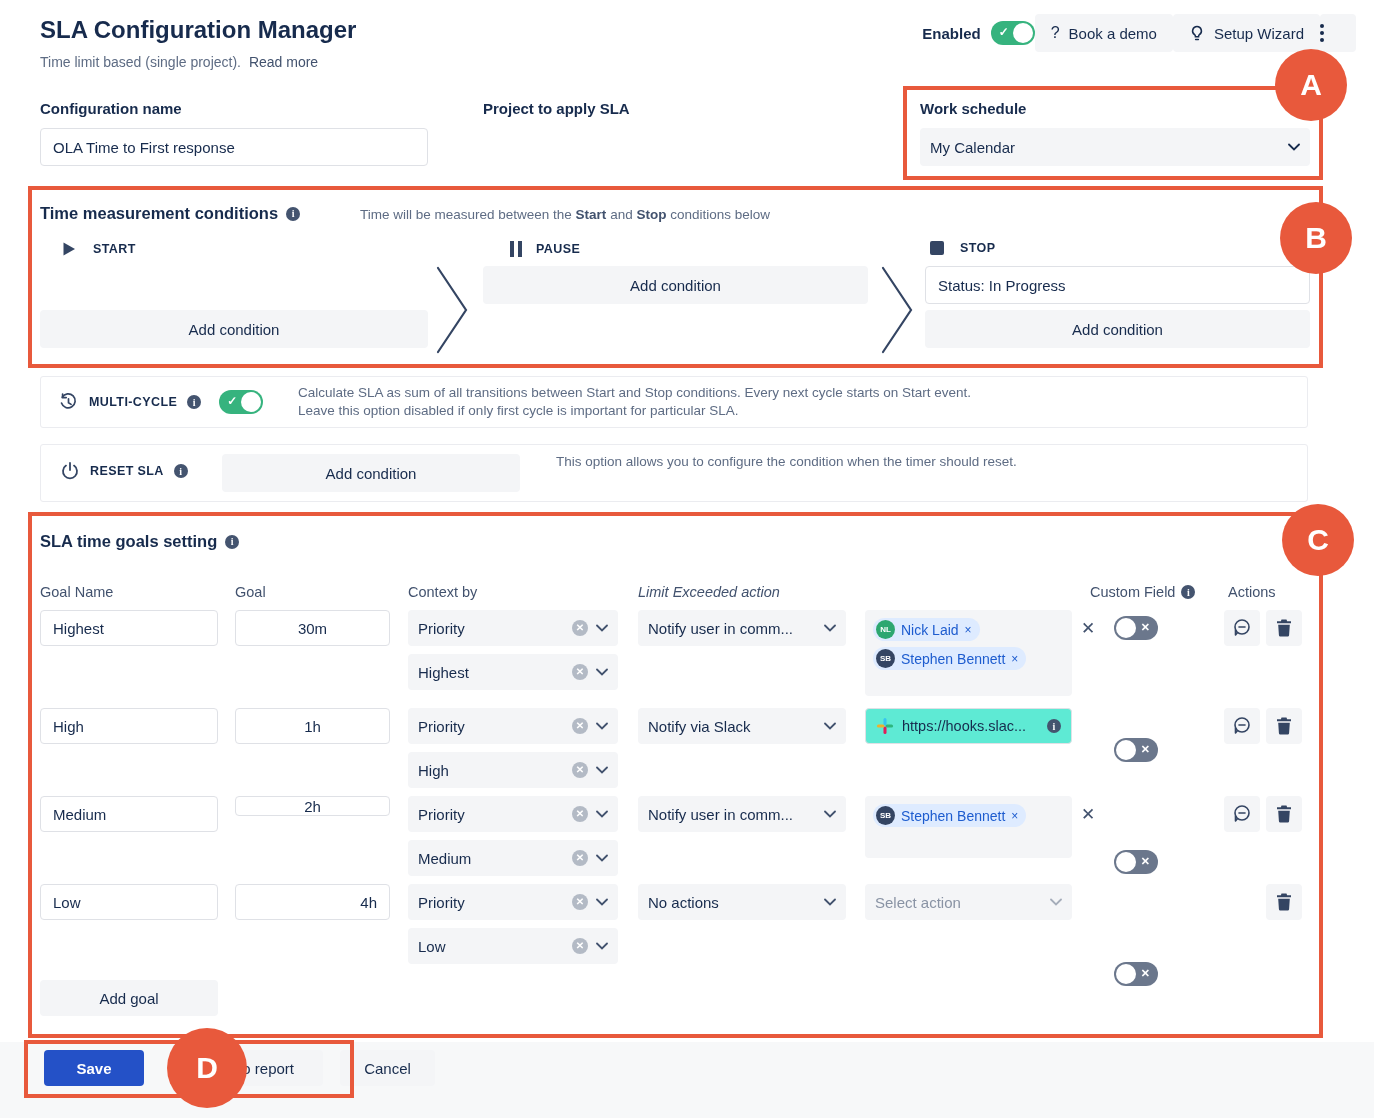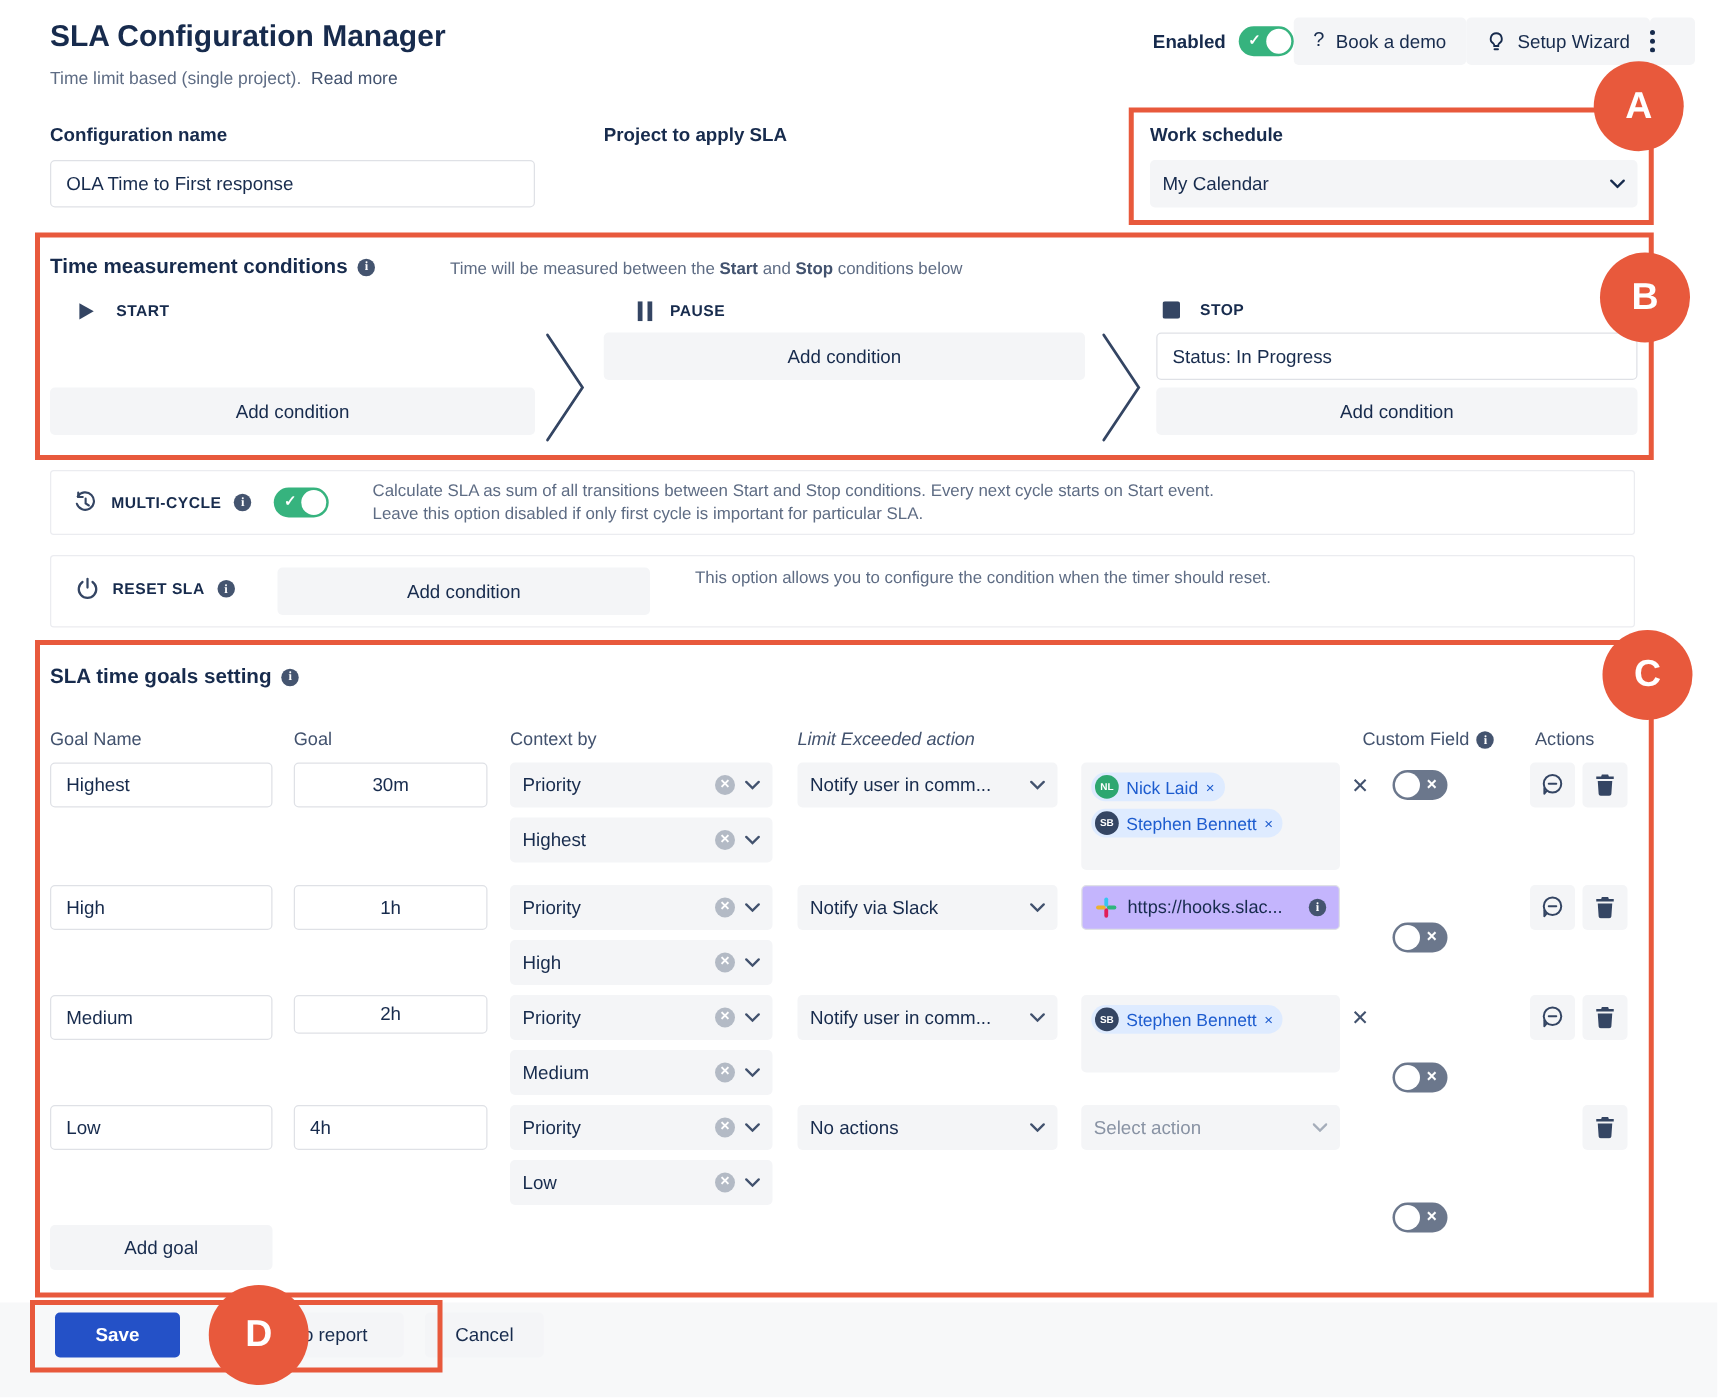--- a/index.html
+++ b/index.html
@@ -310,21 +310,21 @@
     <svg class="chev" viewBox="0 0 12 8">
         <path d="M1 1.5 6 6.5 11 1.5" fill="none" stroke="#42526E" stroke-width="1.8" stroke-linecap="round"></path>
       </svg>
   </div>
   <div class="abs sel" style="left:638px; top:708px; width:208px; height:36px; gap:8px;">
     <span class="grow">Notify via Slack</span>
     <svg class="chev" viewBox="0 0 12 8">
         <path d="M1 1.5 6 6.5 11 1.5" fill="none" stroke="#42526E" stroke-width="1.8" stroke-linecap="round"></path>
       </svg>
   </div>
-  <div class="abs" style="left:865px; top:708px; width:207px; height:36px; background:#c4b5fd; border:1.5px solid #DFE1E6;
+  <div class="abs" style="left:865px; top:708px; width:207px; height:36px; background:#5eead4; border:1.5px solid #DFE1E6;
        border-radius:4px; display:flex; align-items:center; gap:8px; padding:0 10px;">
     <svg width="18" height="18" viewBox="0 0 20 20">
       <rect x="8.3" y="1" width="3.4" height="8.4" rx="1.7" fill="#36C5F0"></rect>
       <rect x="10.6" y="8.3" width="8.4" height="3.4" rx="1.7" fill="#2EB67D"></rect>
       <rect x="8.3" y="10.6" width="3.4" height="8.4" rx="1.7" fill="#E01E5A"></rect>
       <rect x="1" y="8.3" width="8.4" height="3.4" rx="1.7" fill="#ECB22E"></rect>
       </svg>
     <span style="flex:1; font-size:14.5px; white-space:nowrap; overflow:hidden;">https://hooks.slac...</span>
     <span class="info-i"></span>
   </div>
@@ -341,21 +341,21 @@
       </svg>
   </button>
   <button class="iconbtn abs" style="left:1266px; top:708px;">
     <svg width="16" height="18" viewBox="0 0 16 18">
       <path d="M5.5 0.5h5l.6 1.7H15v2H1v-2h3.9zM2.2 5.8h11.6l-.7 10.1c-.06.9-.8 1.6-1.7 1.6H4.6c-.9 0-1.64-.7-1.7-1.6z" fill="#344563"></path>
       </svg>
   </button>
 
   <div class="abs" style="left:40px; top:796px; width:178px; height:36px;">
     <input class="input" readonly="" value="Medium" style=""></div>
-  <div class="abs" style="left:235px; top:796px; width:155px; height:31px;">
+  <div class="abs" style="left:235px; top:796px; width:155px; height:20px;">
     <input class="input" readonly="" style="text-align: center;" value="2h"></div>
   <div class="abs sel" style="left:408px; top:796px; width:210px; height:36px; gap:8px;">
     <span class="grow">Priority</span>
     <span class="clear-circ"></span>
     <svg class="chev" viewBox="0 0 12 8">
         <path d="M1 1.5 6 6.5 11 1.5" fill="none" stroke="#42526E" stroke-width="1.8" stroke-linecap="round"></path>
       </svg>
   </div>
   <div class="abs sel" style="left:408px; top:840px; width:210px; height:36px; gap:8px;">
     <span class="grow">Medium</span>
@@ -392,21 +392,21 @@
   </button>
   <button class="iconbtn abs" style="left:1266px; top:796px;">
     <svg width="16" height="18" viewBox="0 0 16 18">
       <path d="M5.5 0.5h5l.6 1.7H15v2H1v-2h3.9zM2.2 5.8h11.6l-.7 10.1c-.06.9-.8 1.6-1.7 1.6H4.6c-.9 0-1.64-.7-1.7-1.6z" fill="#344563"></path>
       </svg>
   </button>
 
   <div class="abs" style="left:40px; top:884px; width:178px; height:36px;">
     <input class="input" readonly="" value="Low" style=""></div>
   <div class="abs" style="left:235px; top:884px; width:155px; height:36px;">
-    <input class="input" readonly="" style="text-align: left;" value="4h"></div>
+    <input class="input" readonly="" style="text-align: right;" value="4h"></div>
   <div class="abs sel" style="left:408px; top:884px; width:210px; height:36px; gap:8px;">
     <span class="grow">Priority</span>
     <span class="clear-circ"></span>
     <svg class="chev" viewBox="0 0 12 8">
         <path d="M1 1.5 6 6.5 11 1.5" fill="none" stroke="#42526E" stroke-width="1.8" stroke-linecap="round"></path>
       </svg>
   </div>
   <div class="abs sel" style="left:408px; top:928px; width:210px; height:36px; gap:8px;">
     <span class="grow">Low</span>
     <span class="clear-circ"></span>

